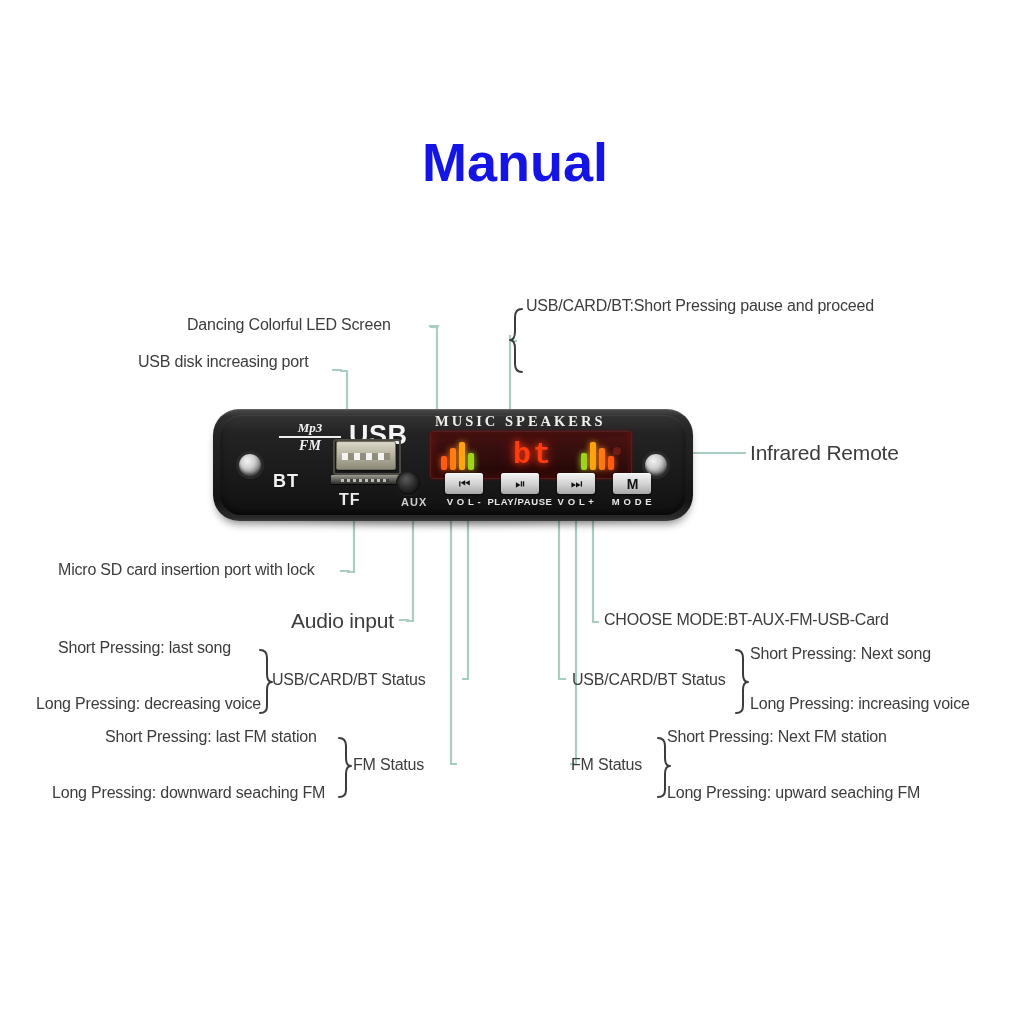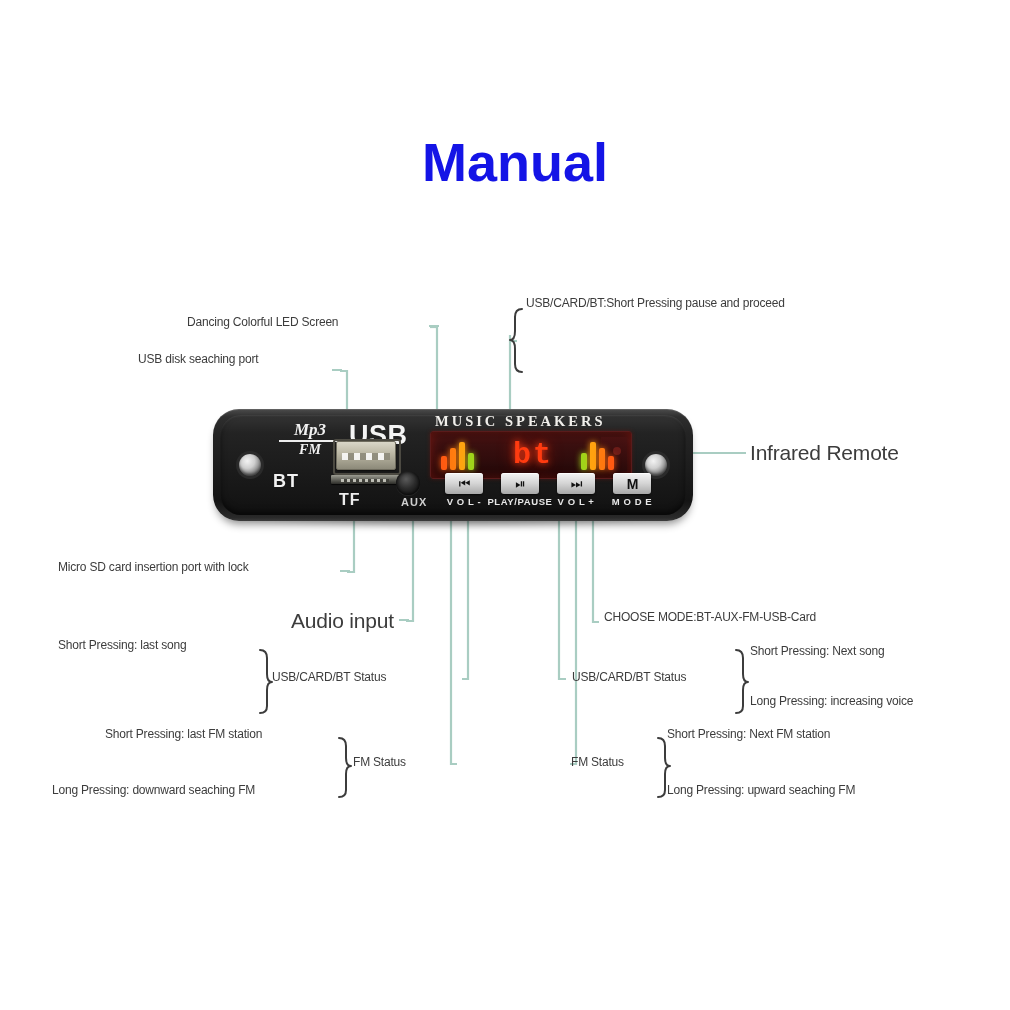--- a/index.html
+++ b/index.html
@@ -18,21 +18,21 @@
     position:absolute;left:0;top:112px;width:1010px;
     text-align:center;
     font-size:54px;font-weight:bold;
     color:#1414e6;
     letter-spacing:0px;
   }
 
   
   .lbl{
     position:absolute;
-    font-size:12px;
+    font-size:16px;
     color:#3c3c3c;
     white-space:nowrap;
     line-height:1.1;
     letter-spacing:-0.2px;
   }
   .lbl.big{font-size:21px;}
 
   
   .ln{position:absolute;background:#a9cdc2;}
   .lnh{height:2px;}
@@ -69,21 +69,21 @@
   .screw.left{left:26px;top:45px;}
   .screw.right{left:432px;top:45px;}
 
   .mp3fm{
     position:absolute;left:66px;top:12px;width:62px;
     text-align:center;color:#f1f1f1;
     font-family:"Liberation Serif", serif;
     font-style:italic;font-weight:bold;
     line-height:1.0;
   }
-  .mp3fm .top{font-size:17px;}
+  .mp3fm .top{font-size:13px;}
   .mp3fm .rule{height:2px;background:#eee;margin:2px 0 1px;}
   .mp3fm .bot{font-size:14px;}
 
   .usb-text{
     position:absolute;left:136px;top:11px;
     color:#f4f4f4;font-size:27px;font-weight:bold;letter-spacing:.5px;
   }
   .bt-text{
     position:absolute;left:60px;top:62px;
     color:#f2f2f2;font-size:18px;font-weight:bold;letter-spacing:1px;
@@ -252,34 +252,35 @@
     </g>
   </svg>
 
   <div class="ln lnh" style="left:419px;top:306px;width:10px;"></div>
   <div class="ln lnh" style="left:322px;top:350px;width:10px;"></div>
   <div class="ln lnh" style="left:330px;top:551px;width:10px;"></div>
   <div class="ln lnh" style="left:389px;top:600px;width:10px;"></div>
 
   <div class="lbl" style="left:177px;top:297px;">Dancing Colorful LED Screen</div>
 
-  <div class="lbl" style="left:128px;top:334px;">USB disk seaching port</div>
+  <div class="lbl" style="left:128px;top:334px;">USB disk increasing port</div>
 
   <div class="lbl" style="left:516px;top:278px;">USB/CARD/BT:Short Pressing pause and proceed</div>
 
 
   <div class="lbl big" style="left:740px;top:422px;">Infrared Remote</div>
 
   <div class="lbl" style="left:48px;top:542px;">Micro SD card insertion port with lock</div>
 
   <div class="lbl big" style="left:281px;top:590px;">Audio input</div>
 
   <div class="lbl" style="left:594px;top:592px;">CHOOSE MODE:BT-AUX-FM-USB-Card</div>
 
   <div class="lbl" style="left:48px;top:620px;">Short Pressing: last song</div>
+  <div class="lbl" style="left:26px;top:676px;">Long Pressing: decreasing voice</div>
   <div class="lbl" style="left:262px;top:652px;">USB/CARD/BT Status</div>
 
   <div class="lbl" style="left:42px;top:765px;">Long Pressing: downward seaching FM</div>
   <div class="lbl" style="left:95px;top:709px;">Short Pressing: last FM station</div>
   <div class="lbl" style="left:343px;top:737px;">FM Status</div>
 
   <div class="lbl" style="left:562px;top:652px;">USB/CARD/BT Status</div>
   <div class="lbl" style="left:740px;top:626px;">Short Pressing: Next song</div>
   <div class="lbl" style="left:740px;top:676px;">Long Pressing: increasing voice</div>
 

